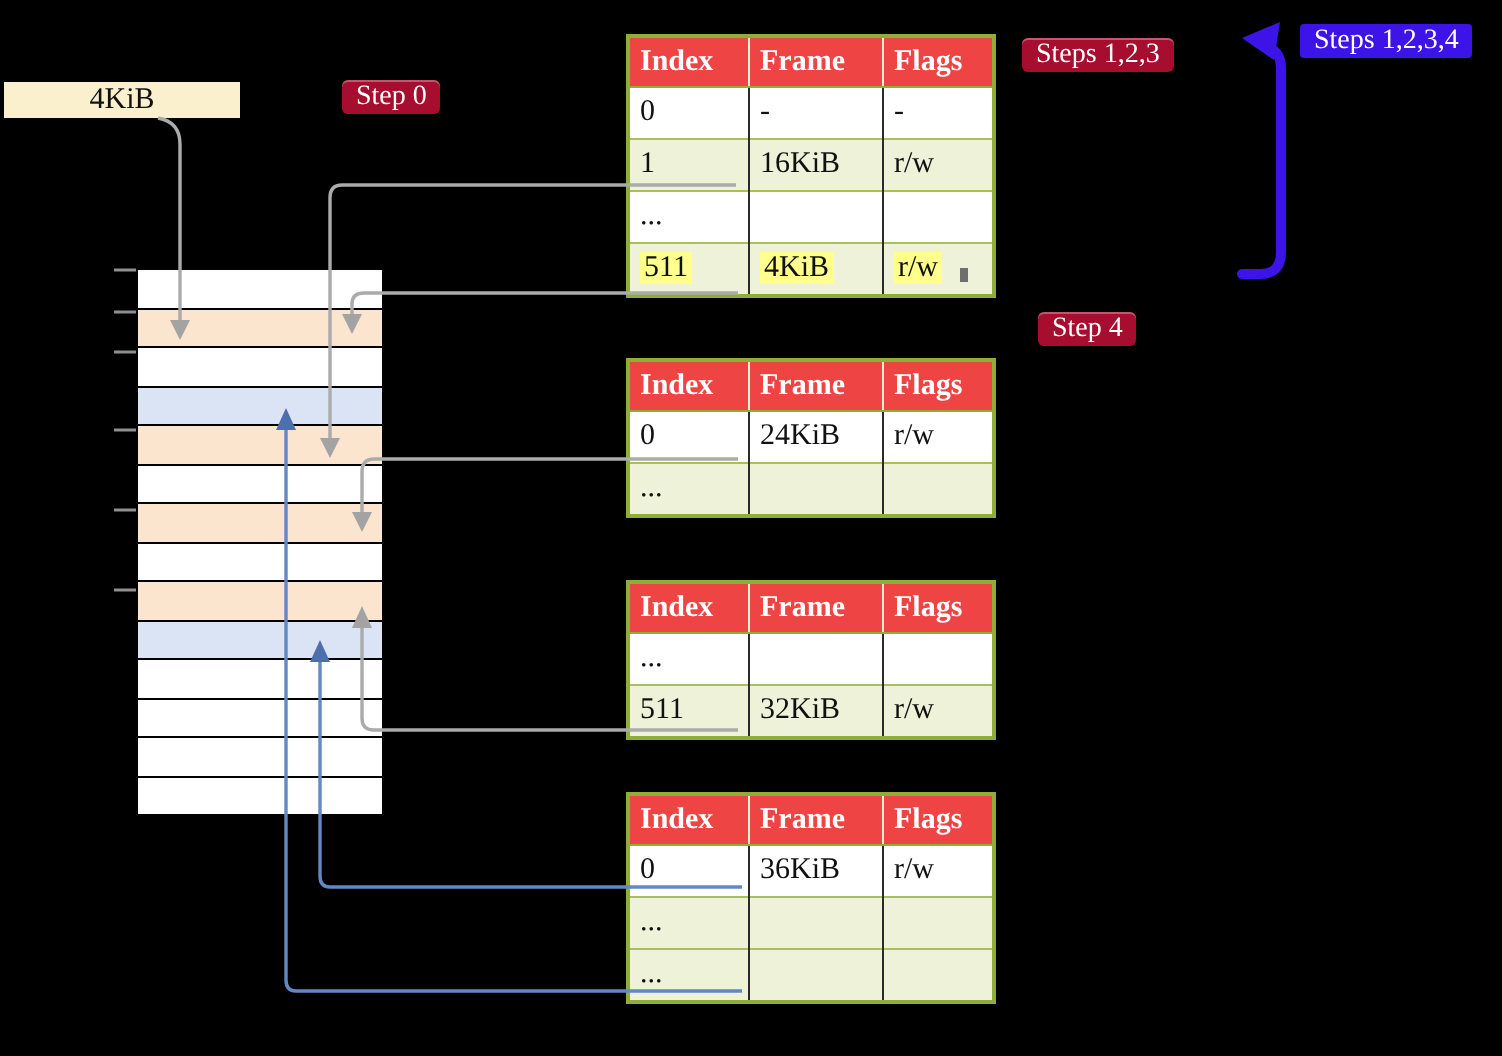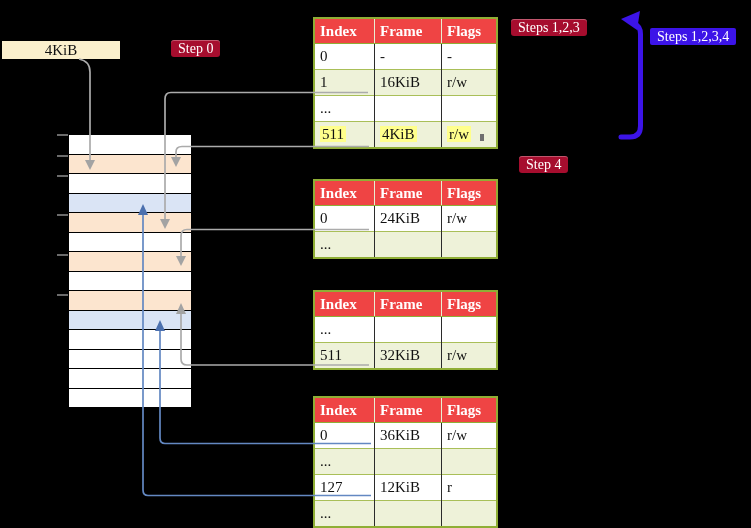--- a/index.html
+++ b/index.html
@@ -8,21 +8,21 @@
 
   
   .size-label{position:absolute;left:2px;top:41px;width:118px;height:18px;
               background:#fbf0cd;color:#111;font-size:15px;line-height:18px;text-align:center;}
   .badge{position:absolute;color:#fff;font-size:14px;line-height:15px;padding:1px 7px;
          border-radius:3px;white-space:nowrap;}
   .badge-red{background:#a60d2e;box-shadow:inset 0 1px 0 rgba(255,255,255,.3);}
   .badge-blue{background:#3c14e8;border-radius:2px;}
   .badge-step0{left:171px;top:40px;}
   .badge-steps123{left:511px;top:19px;text-align:right;}
-  .badge-steps1234{left:650px;top:28px;}
+  .badge-steps1234{left:650px;top:12px;}
   .badge-step4{left:519px;top:156px;font-family:Liberation Serif, serif;}
 
   
   .memory{position:absolute;left:69px;top:135px;width:122px;}
   .mrow{height:18.5px;border-bottom:1.5px solid #000;}
 
   
   table.ptable{position:absolute;border-collapse:collapse;background:#fff;
                border:2px solid #8fae35;table-layout:fixed;}
   .ptable th{background:#ef4444;color:#fff;font-weight:bold;font-size:15px;height:24px;
@@ -156,25 +156,20 @@
       <tr>
         <td>0</td>
         <td>36KiB</td>
         <td>r/w</td>
       </tr>
       <tr class="shade">
         <td>...</td>
         <td></td>
         <td></td>
       </tr>
-      <tr>
-        <td>127</td>
-        <td>12KiB</td>
-        <td>r</td>
-      </tr>
       <tr class="shade">
         <td>...</td>
         <td></td>
         <td></td>
       </tr>
     </tbody>
   </table>
 
   <svg class="overlay" width="751" height="528" viewBox="0 0 751 528">
 

